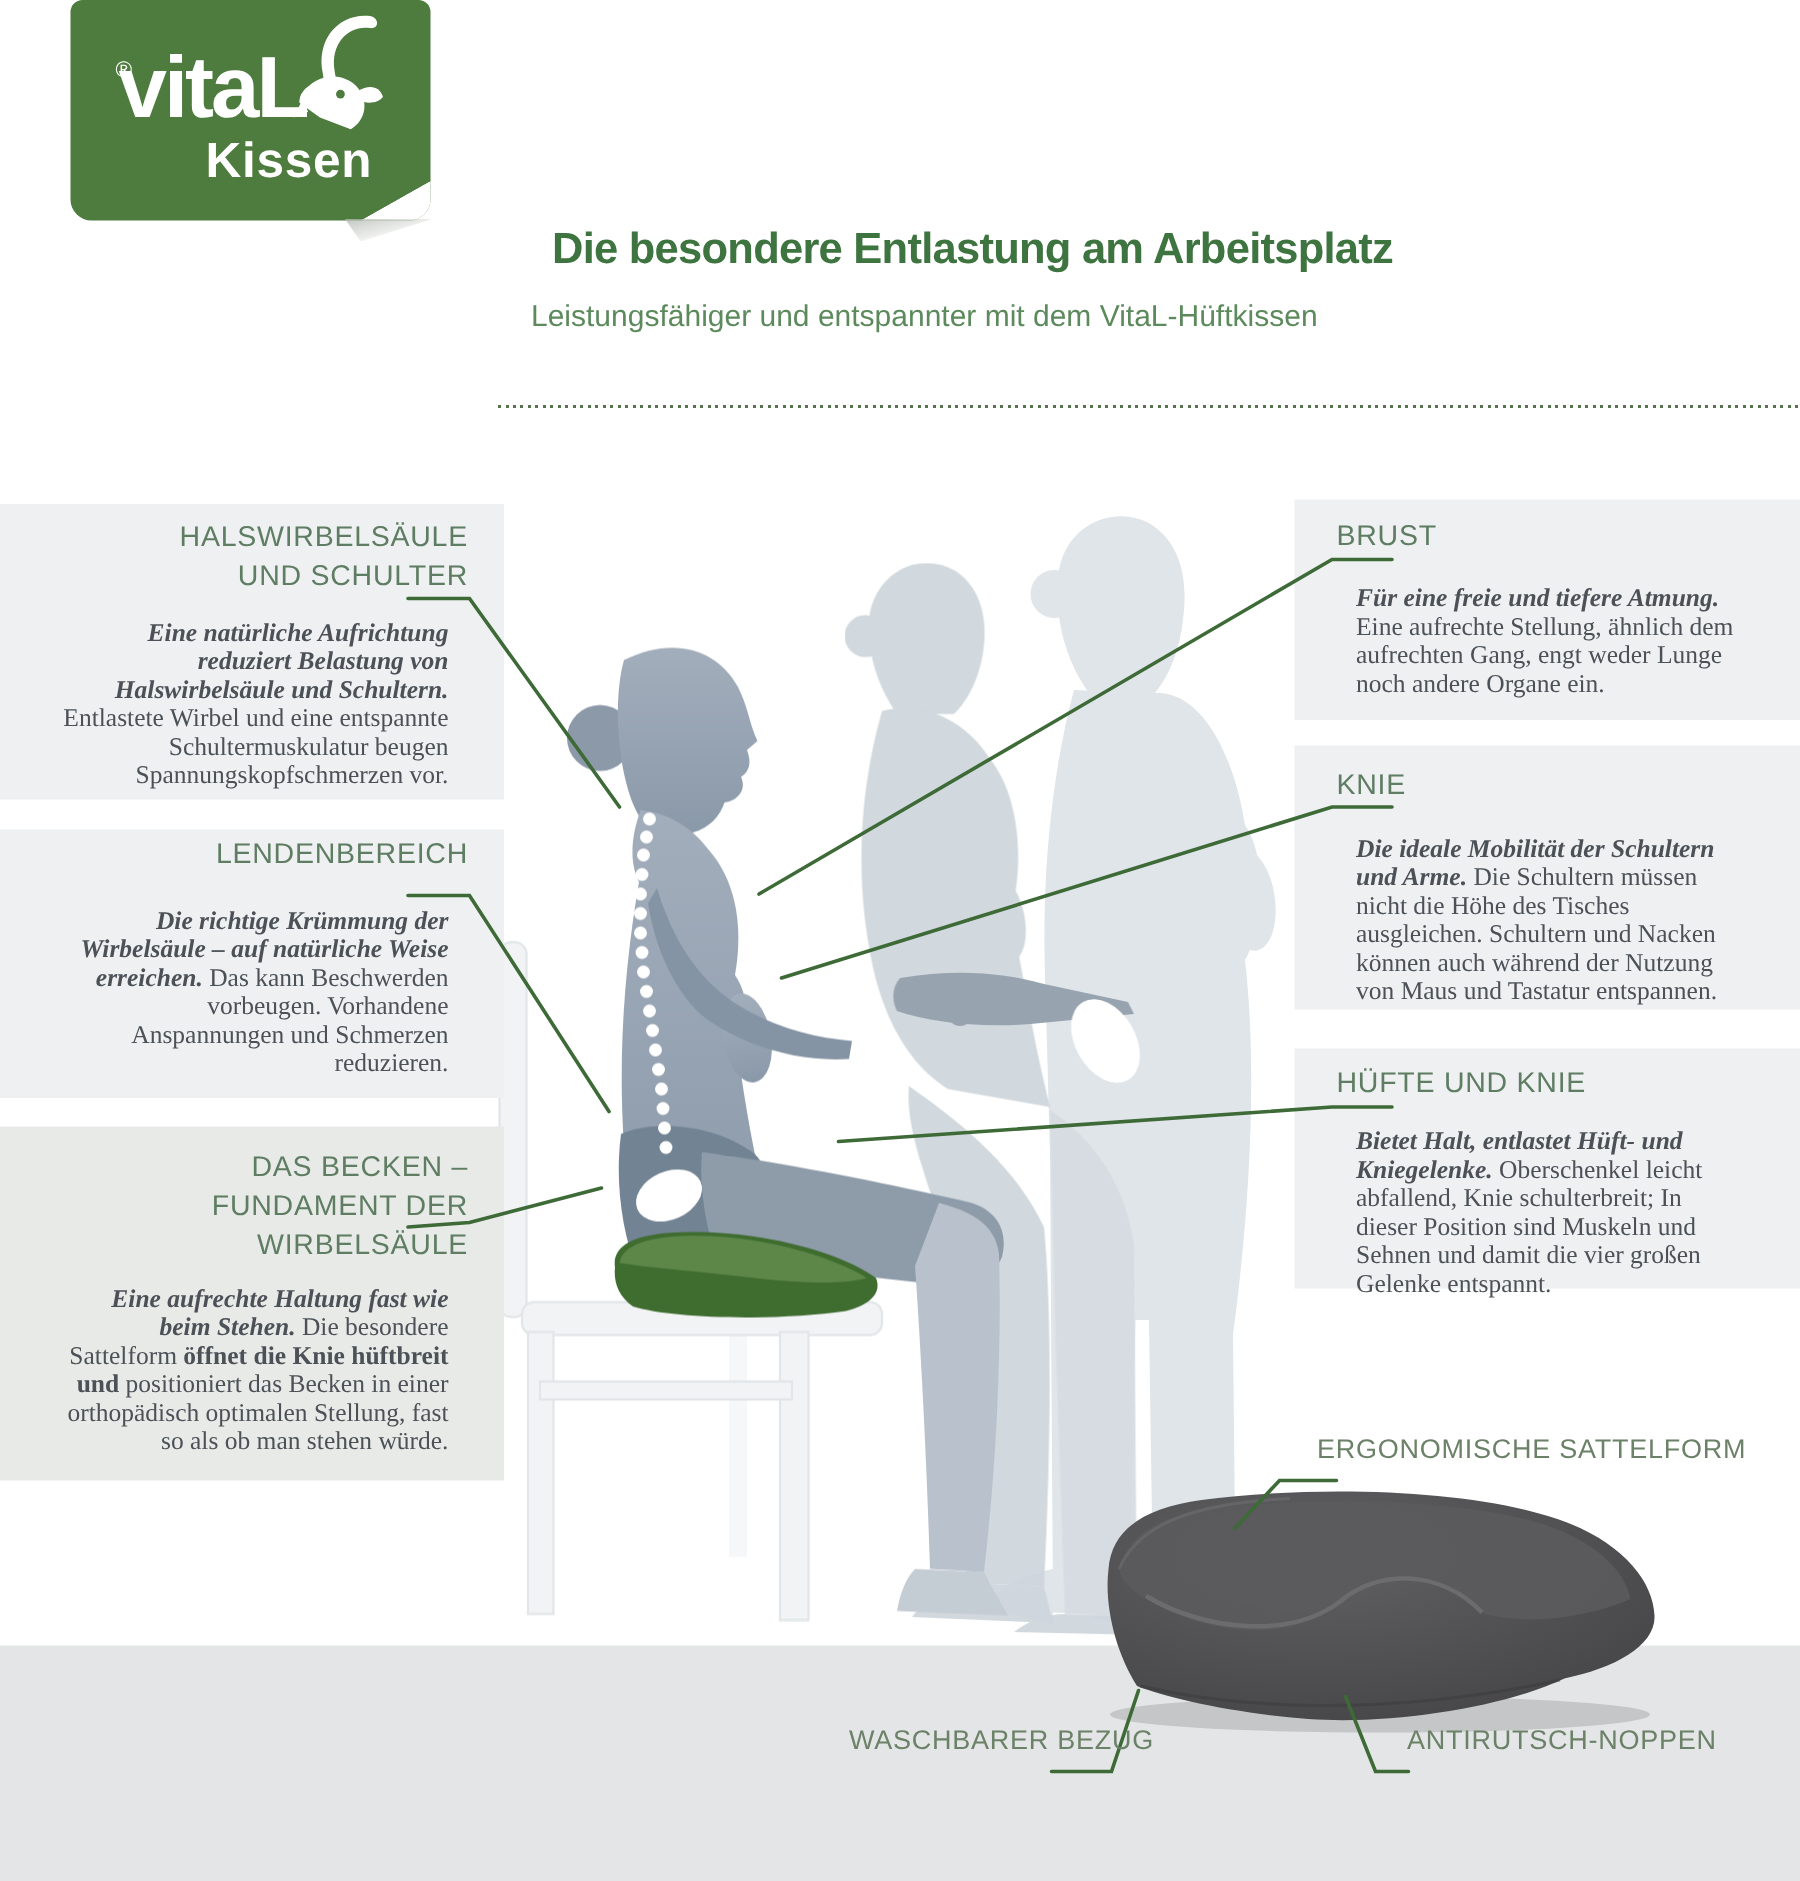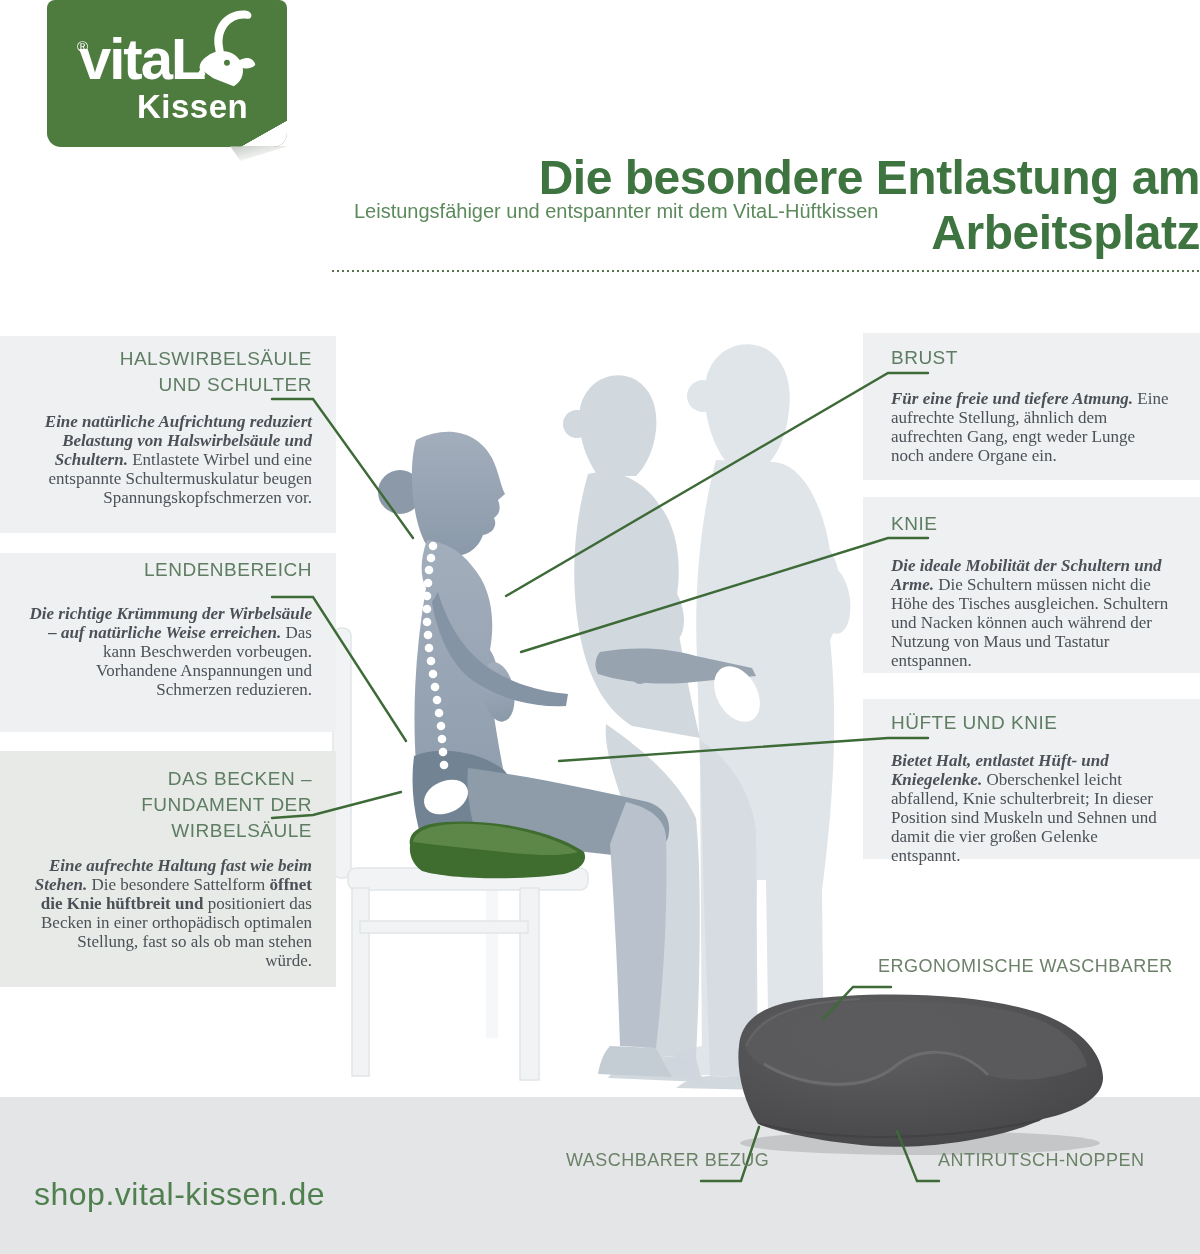--- a/index.html
+++ b/index.html
@@ -19,31 +19,31 @@
         letter-spacing:0.5px;line-height:1;}
   #logo .goat{position:absolute;left:146px;top:6px;}
   #logo .curl{position:absolute;right:0;bottom:0;width:46px;height:26px;
         background:linear-gradient(to bottom right,rgba(255,255,255,0) 49%,#ffffff 50%);
         border-radius:0 0 14px 0;}
   #logo-shadow{position:absolute;left:230px;top:146px;width:58px;height:15px;
         background:linear-gradient(to bottom right,#b4bab2,rgba(255,255,255,0) 75%);
         clip-path:polygon(0 0,100% 0,18% 100%);opacity:.8;}
 
   
-  #title{position:absolute;left:333px;top:150px;font-size:48px;font-weight:700;color:#3e7440;
-        letter-spacing:-0.5px;margin:0;text-align:right;}
+  #title{position:absolute;left:368px;top:150px;font-size:29px;font-weight:700;color:#3e7440;
+        letter-spacing:-0.5px;margin:0;}
   #subtitle{position:absolute;left:354px;top:200px;font-size:20px;font-weight:400;color:#5c8a5c;margin:0;}
   #dotted{position:absolute;left:332px;top:270px;width:868px;height:2px;
         background:repeating-linear-gradient(to right,#57724f 0 2px,rgba(0,0,0,0) 2px 5px);}
 
   
   .co{position:absolute;box-sizing:border-box;}
   .co-h{font-size:19px;line-height:26px;letter-spacing:0.5px;color:#5e7d62;font-weight:400;
         margin:0;display:inline-block;}
-  .co-body{font-family:"Liberation Serif",serif;font-size:17px;line-height:19px;color:#4b5157;margin:0;}
+  .co-body{font-family:"Liberation Serif",serif;font-size:17px;line-height:19px;color:#4b5157;margin:13px;}
   .co-body .lead{font-weight:bold;font-style:italic;}
   .co-body .b{font-weight:bold;}
   .co-l{left:0;width:336px;background:#eef0f2;text-align:right;padding:10px 24px 0 28px;}
   .co-r{left:863px;width:337px;background:#eef0f2;text-align:left;padding:10px 30px 0 28px;}
   #co-l1{top:336px;height:197px;padding-top:10px;}
   #co-l1 .co-h{max-width:215px;}
   #co-l1 .co-body{margin-top:14px;}
   #co-l2{top:553px;height:179px;padding-top:4px;}
   #co-l2 .co-body{margin-top:21px;}
   #co-l3{top:751px;height:236px;background:#e7eae7;padding-top:15px;}
@@ -207,21 +207,21 @@
     <polyline points="272,597 313,597 406,741"></polyline>
     <polyline points="272,818 313,815 401,792"></polyline>
     <polyline points="928,373 888,373 506,596"></polyline>
     <polyline points="928,538 888,538 521,652"></polyline>
     <polyline points="928,738 888,738 559,761"></polyline>
     <polyline points="891,987 853,987 823,1019"></polyline>
     <polyline points="701,1181 741,1181 759,1127"></polyline>
     <polyline points="939,1181 917,1181 897,1131"></polyline>
   </svg>
 
-  <div class="plabel" id="lbl-sattelform">ERGONOMISCHE WASCHBARER</div>
+  <div class="plabel" id="lbl-sattelform">ERGONOMISCHE SATTELFORM</div>
   <div class="plabel" id="lbl-bezug">WASCHBARER BEZUG</div>
   <div class="plabel" id="lbl-noppen">ANTIRUTSCH-NOPPEN</div>
 
   <div id="logo">
     <span class="reg">®</span>
     <span class="brand">vitaL</span>
     <span class="subbrand">Kissen</span>
     <svg class="goat" width="64" height="88" viewBox="0 0 64 90">
       <path fill="#ffffff" d="M 22,44 C 17,20 34,2 55,5 C 61,7 60,14 54,13 C 40,11 27,23 30,42 C 31,51 35,58 41,63 L 33,67 C 27,61 23,53 22,44 Z"></path>
       <path fill="#ffffff" d="M 13,52 C 24,42 42,45 48,57 C 53,66 50,77 41,82 L 20,74 L 6,64 C 6,58 9,55 13,52 Z"></path>
@@ -230,15 +230,14 @@
       <path fill="#ffffff" d="M 8,62 L 2,74 L 12,70 Z"></path>
     </svg>
     <div class="curl"></div>
   </div>
   <div id="logo-shadow"></div>
 
   <h1 id="title">Die besondere Entlastung am Arbeitsplatz</h1>
   <h2 id="subtitle">Leistungsfähiger und entspannter mit dem VitaL-Hüftkissen</h2>
   <div id="dotted"></div>
 
-  <p id="shopurl">shop.vital-kissen.de</p>
 
 </div>
 
 </body></html>

